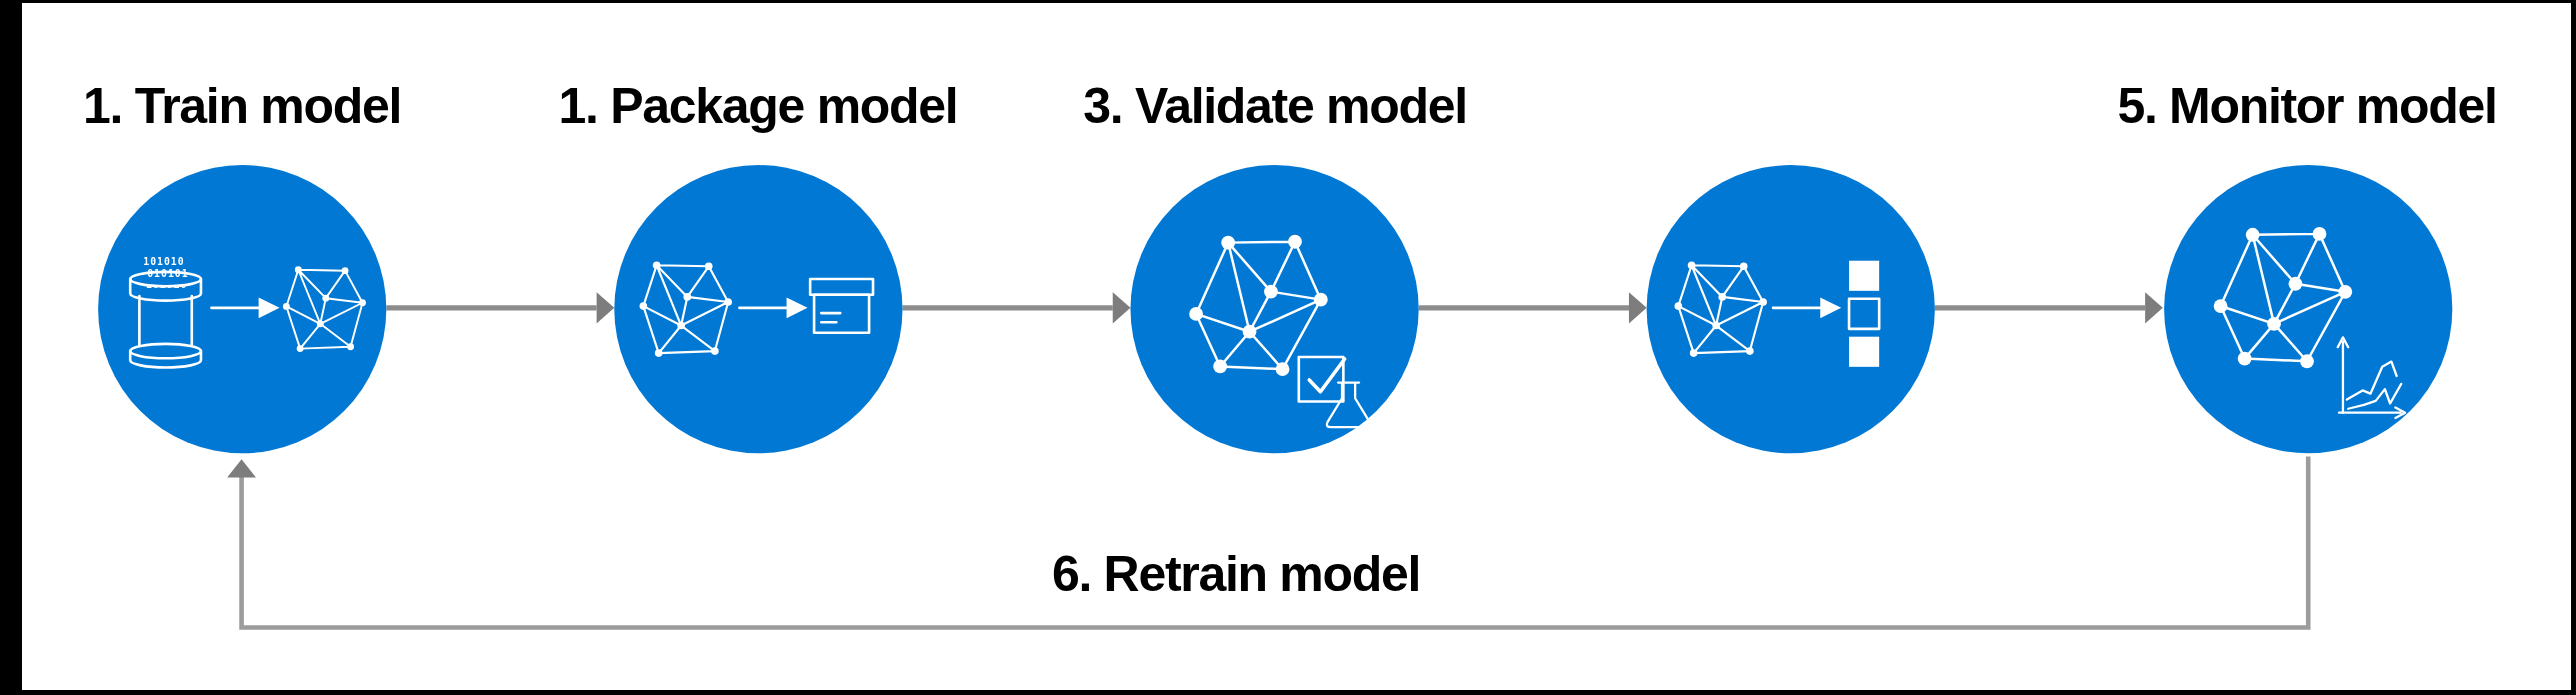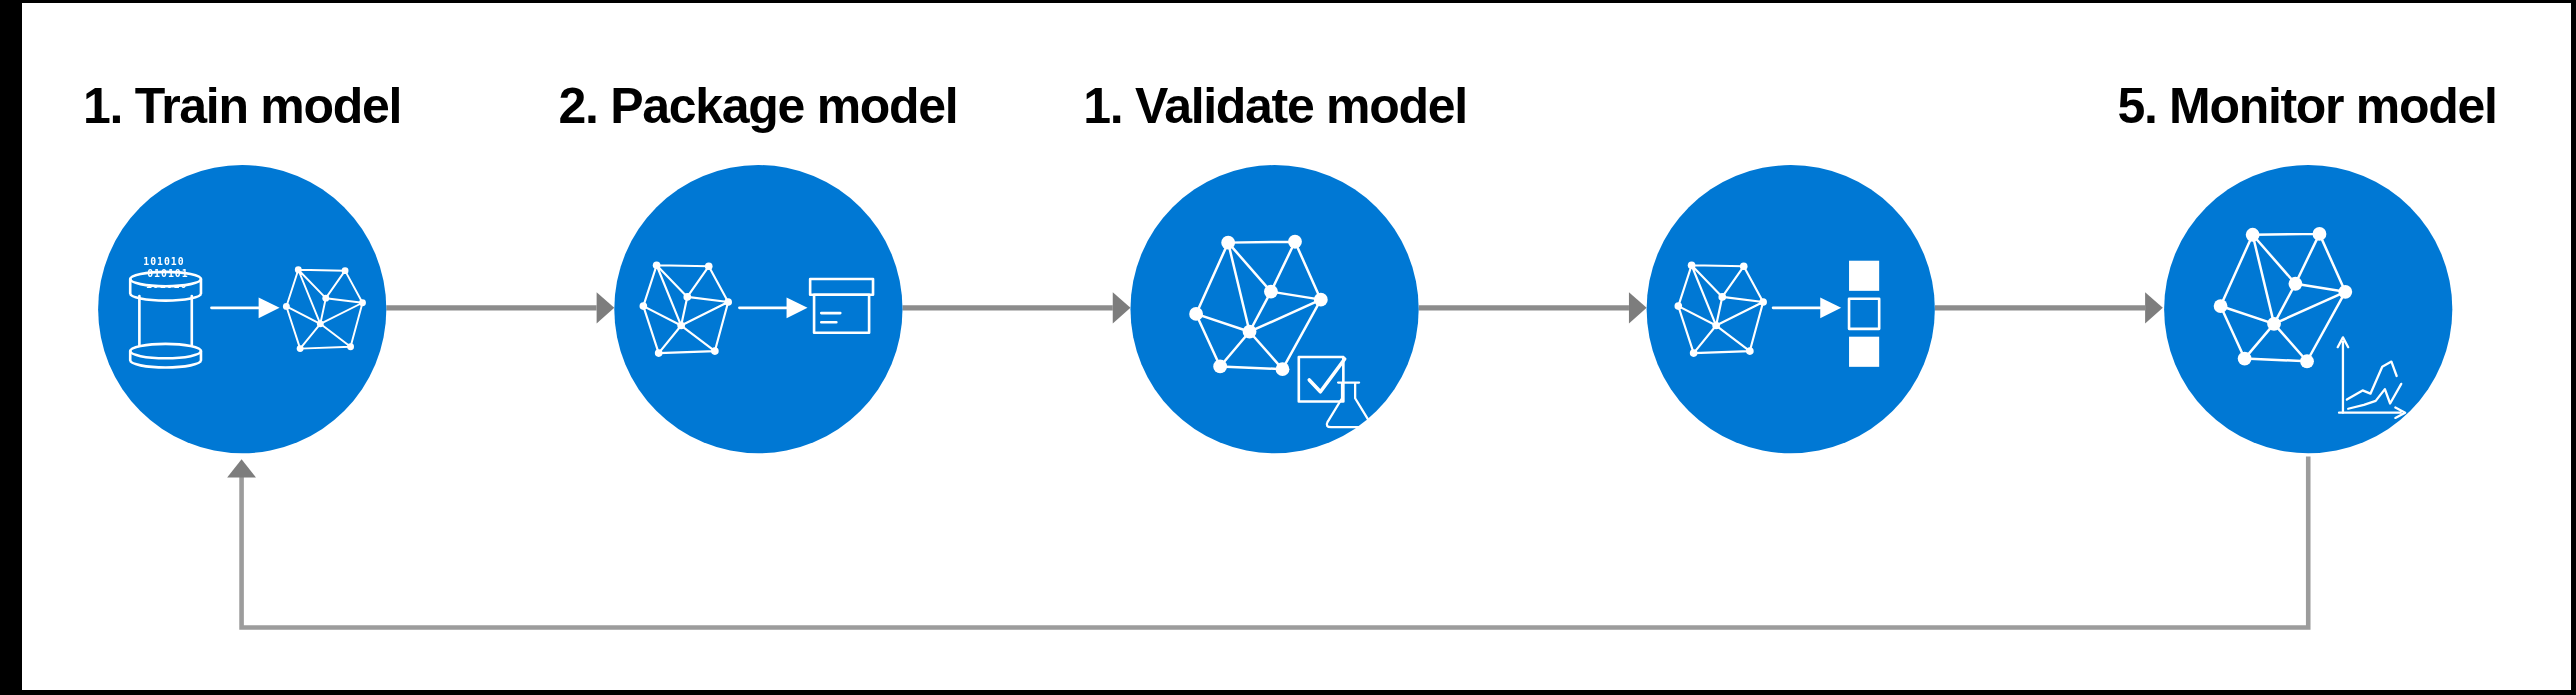--- a/index.html
+++ b/index.html
@@ -184,17 +184,18 @@
       <path class="istroke" style="stroke-width:3.5" d="M14,12 V120 M6,20 L14,5 L22,20"></path>
       <path class="istroke" style="stroke-width:3.5" d="M8,120 H102 M94,112 L109,120 L94,128"></path>
       <path class="istroke" style="stroke-width:3.5" d="M20,100 L44,86 L56,91 L74,50 L88,42 L96,64"></path>
       <path class="istroke" style="stroke-width:3.5" d="M22,114 L46,108 L64,102 L78,84 L86,106 L103,76"></path>
     </g>
   </g>
 </svg>
 
 <div class="labels">
   <div class="stage-label" style="left:-53px;top:77px">1. Train model</div>
-  <div class="stage-label" style="left:463px;top:77px">2. Package model</div>
-  <div class="stage-label" style="left:980px;top:77px">1. Validate model</div>
+  <div class="stage-label" style="left:463px;top:77px">1. Package model</div>
+  <div class="stage-label" style="left:980px;top:77px">3. Validate model</div>
   <div class="stage-label" style="left:2012px;top:77px">5. Monitor model</div>
+  <div class="stage-label" style="left:941px;top:545px">6. Retrain model</div>
 </div>
 
 
 </body></html>

